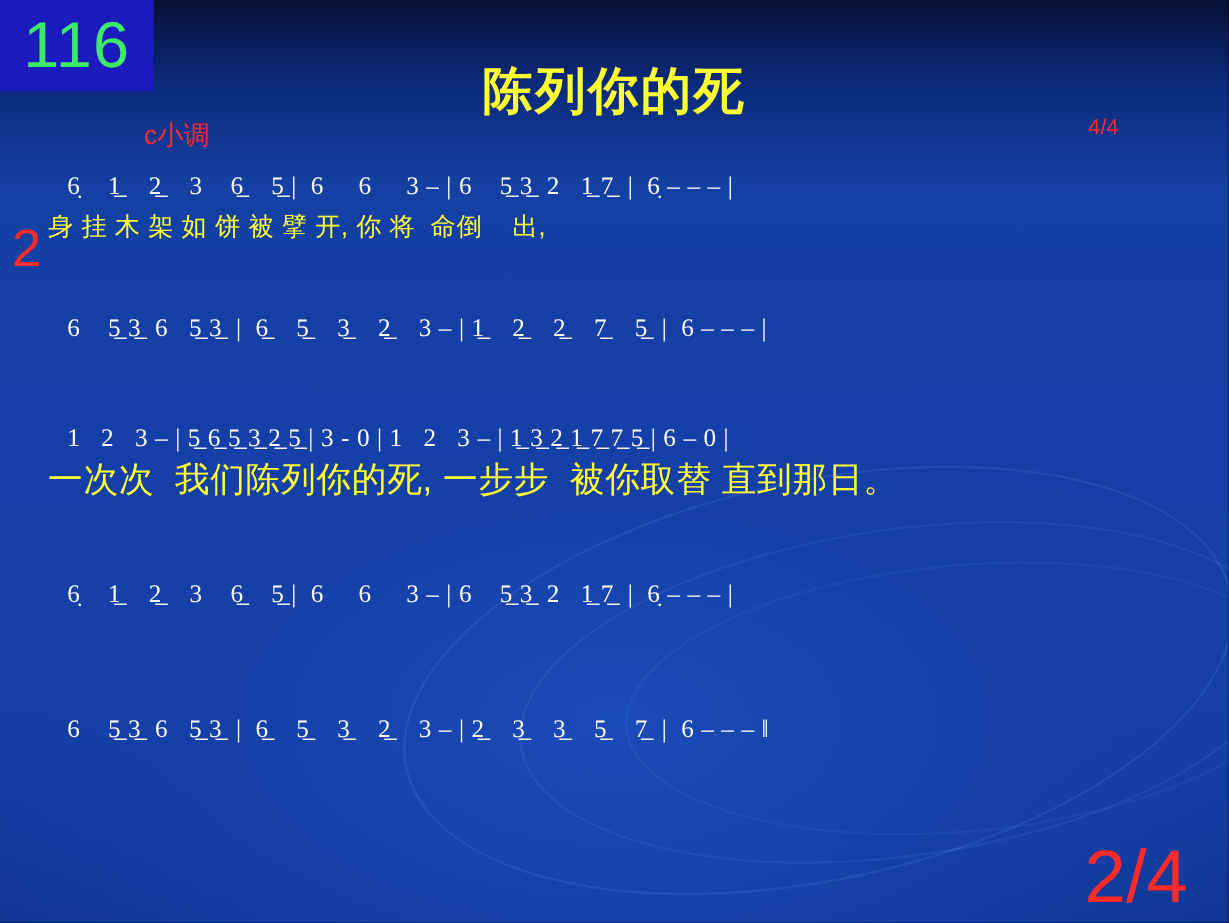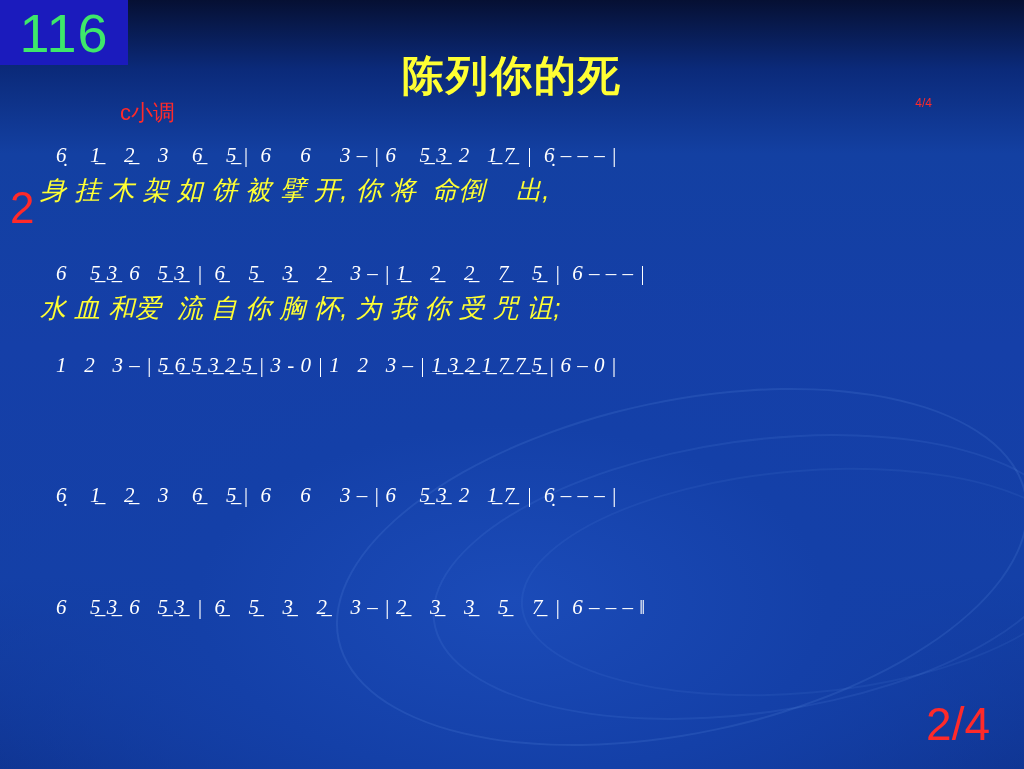--- a/index.html
+++ b/index.html
@@ -29,21 +29,21 @@
   .swirl.s1 { left: 330px; top: 400px; width: 700px; height: 330px; border-color: rgba(130,180,255,0.12); transform: rotate(-12deg); }
   .swirl.s2 { left: 430px; top: 440px; width: 640px; height: 270px; border-color: rgba(130,180,255,0.10); transform: rotate(-8deg); }
   .swirl.s3 { left: 520px; top: 470px; width: 560px; height: 220px; border-color: rgba(130,180,255,0.08); transform: rotate(-5deg); }
 
   
   #page-box {
     position: absolute;
     left: 0;
     top: 0;
     width: 128px;
-    height: 65px;
+    height: 76px;
     background: #1b1bbd;
     display: flex;
     align-items: center;
     justify-content: center;
   }
   #page-box .num {
     font-size: 54px;
     color: #3ee86a;
     line-height: 1;
     letter-spacing: 1px;
@@ -66,58 +66,57 @@
     left: 120px;
     top: 98px;
     color: #ff2a2a;
     font-size: 22px;
   }
   #meter {
     position: absolute;
     right: 92px;
     top: 96px;
     color: #ff2a2a;
-    font-size: 12px;
+    font-size: 18px;
   }
 
   #big-two {
     position: absolute;
     left: 10px;
     top: 186px;
     color: #ff2a2a;
     font-size: 44px;
     line-height: 1;
   }
   #corner {
     position: absolute;
     right: 34px;
-    bottom: 22px;
+    bottom: 6px;
     color: #ff2a2a;
-    font-size: 46px;
+    font-size: 62px;
     line-height: 1;
   }
 
   .system {
     position: absolute;
     left: 40px;
     right: 30px;
-    font-style: italic;
   }
   .notes {
     color: #ffffff;
     font-size: 21px;
     letter-spacing: 0.5px;
     white-space: pre;
     font-family: "Liberation Serif", serif;
     height: 30px;
     line-height: 30px;
   }
   .lyrics {
     color: #ffff33;
-    font-size: 26px;
+    font-size: 21px;
     white-space: pre;
     line-height: 40px;
     letter-spacing: 0.5px;
   }
   .lyrics.small { font-size: 29px; }
 
   
   #sys0 { top: 140px; }
   #sys1 { top: 258px; }
   #sys2 { top: 350px; }
@@ -146,25 +145,25 @@
 
   <div id="big-two">2</div>
 
   <div class="system" id="sys0">
     <div class="notes indent">6̣    1̲    2̲    3    6̲    5̲ |  6     6     3 – | 6    5̲ 3̲  2   1̲ 7̲  |  6̣ – – – |</div>
     <div class="lyrics">身 挂 木 架 如 饼 被 擘 开, 你 将  命倒    出,</div>
   </div>
 
   <div class="system" id="sys1">
     <div class="notes indent">6    5̲ 3̲  6   5̲ 3̲  |  6̲    5̲    3̲    2̲    3 – | 1̲    2̲    2̲    7̲    5̲  |  6 – – – |</div>
-    <div class="lyrics">水 血 和爱  流 自 你 胸 怀, 为 我 你 受 咒 诅;</div>
   </div>
 
   <div class="system" id="sys2">
     <div class="notes indent">1   2   3 – | 5̲ 6̲ 5̲ 3̲ 2̲ 5̲ | 3 - 0 | 1   2   3 – | 1̲ 3̲ 2̲ 1̲ 7̲ 7̲ 5̲ | 6 – 0 |</div>
+    <div class="lyrics small">一次次  我们陈列你的死, 一步步  被你取替 直到那日。</div>
   </div>
 
   <div class="system" id="sys3">
     <div class="notes indent">6̣    1̲    2̲    3    6̲    5̲ |  6     6     3 – | 6    5̲ 3̲  2   1̲ 7̲  |  6̣ – – – |</div>
   </div>
 
   <div class="system" id="sys4">
     <div class="notes indent">6    5̲ 3̲  6   5̲ 3̲  |  6̲    5̲    3̲    2̲    3 – | 2̲    3̲    3̲    5̲    7̲  |  6 – – – ‖</div>
   </div>
 

